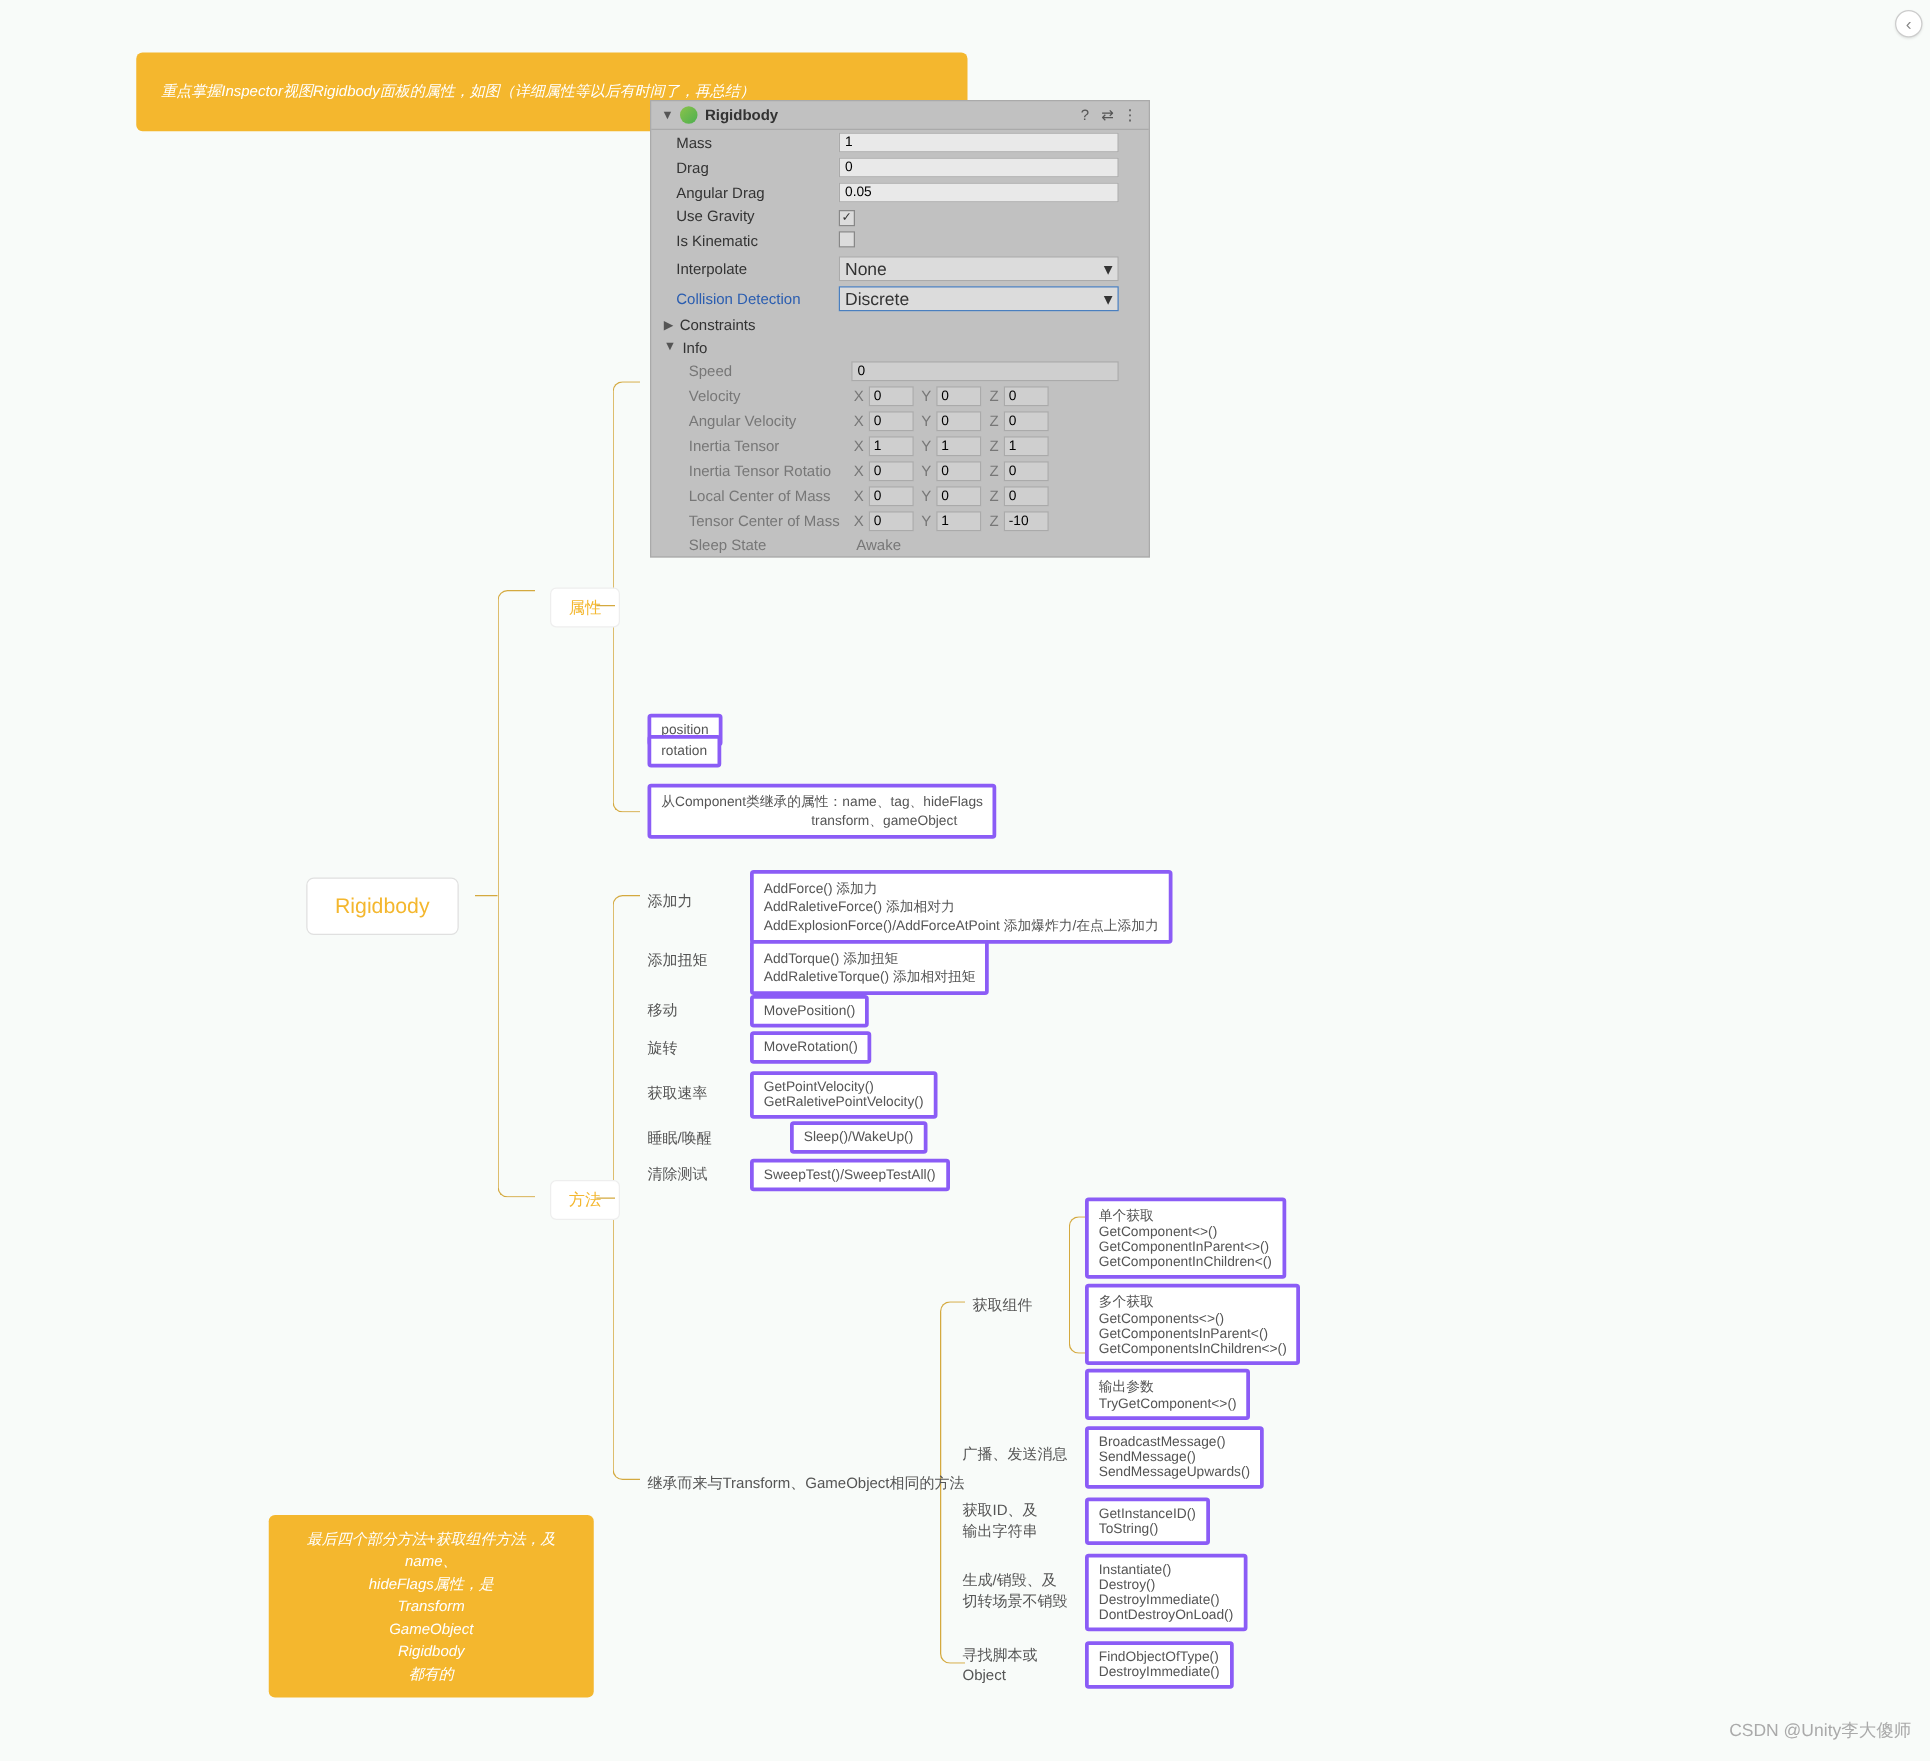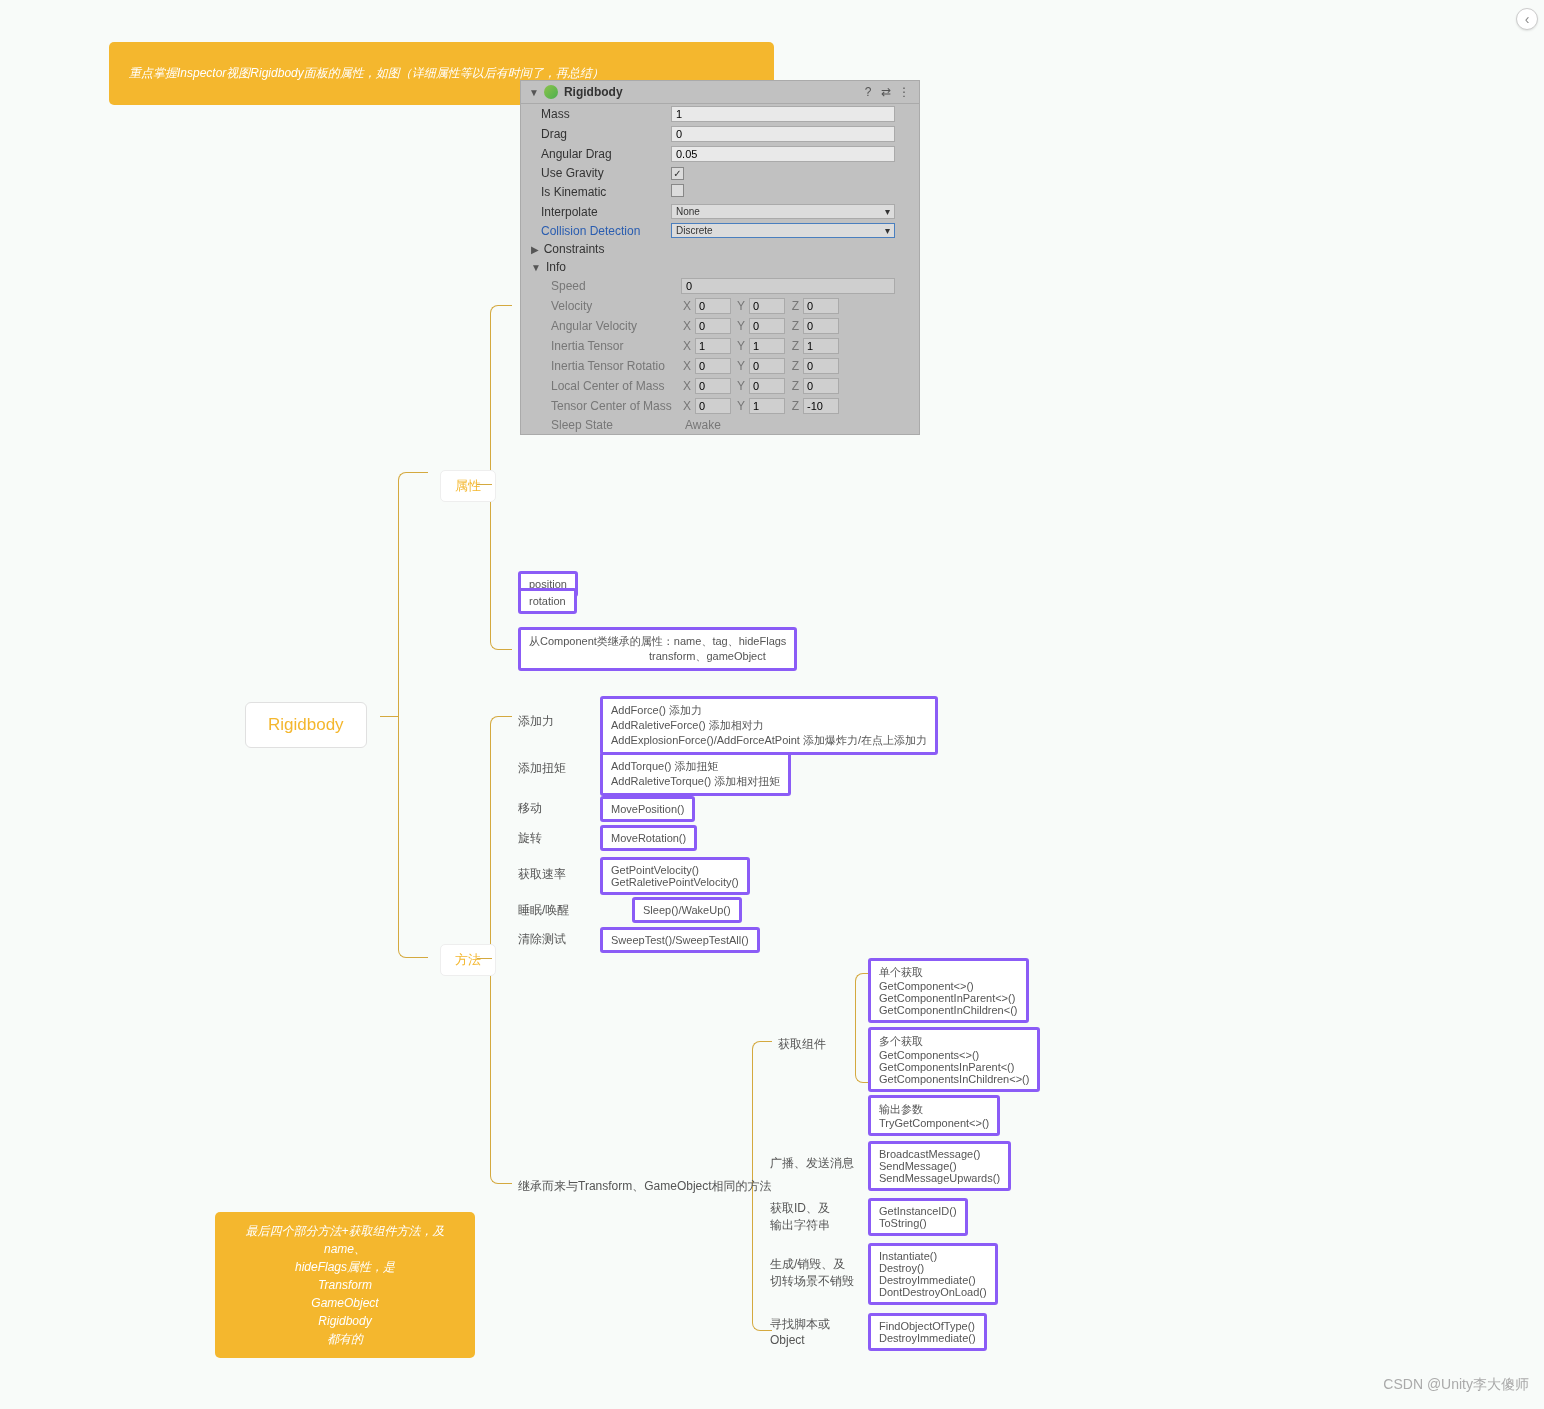--- a/index.html
+++ b/index.html
@@ -14,21 +14,21 @@
   .inspector{position:absolute;left:520px;top:80px;width:400px;background:#c1c1c1;border:1px solid #aaa;font-size:12px;color:#333;z-index:3}
   .ihead{display:flex;align-items:center;padding:4px 8px;border-bottom:1px solid #aaa}
   .fold{font-size:10px;color:#555;margin-right:5px}
   .cicon{width:14px;height:14px;background:linear-gradient(135deg,#8bc34a,#4caf50);border-radius:50%;margin-right:6px}
   .ititle{font-weight:bold;flex:1}
   .hicon{width:14px;height:14px;margin-left:4px;color:#555;font-size:12px;text-align:center}
   .irow{display:flex;align-items:center;padding:2px 24px 2px 20px}
   .irow .k{width:130px}
   .irow .v{flex:1}
   .txtin{width:100%;background:#e9e9e9;border:1px solid #aaa;padding:1px 4px;font-size:11px}
-  .sel{width:100%;background:#dcdcdc;border:1px solid #aaa;padding:1px 4px;font-size:10px;display:flex;justify-content:space-between}
+  .sel{width:100%;background:#dcdcdc;border:1px solid #aaa;padding:1px 4px;font-size:14px;display:flex;justify-content:space-between}
   .sel.hl{border:1px solid #4a7fbf}
   .chk{width:13px;height:13px;background:#dcdcdc;border:1px solid #888;display:inline-flex;align-items:center;justify-content:center;font-size:10px}
   .sub{padding-left:10px}
   .xyz{display:flex;gap:4px;align-items:center}
   .xyz .l{width:10px;text-align:right}
   .xyz .n{width:36px;background:#cfcfcf;border:1px solid #aaa;padding:1px 3px;font-size:11px}
   .blue{color:#2a5db0}
   .gray{color:#777}
   .hline{position:absolute;height:1px;background:#d4a93f;z-index:1}
   .watermark{position:absolute;right:15px;bottom:15px;color:#aaa;font-size:14px}

